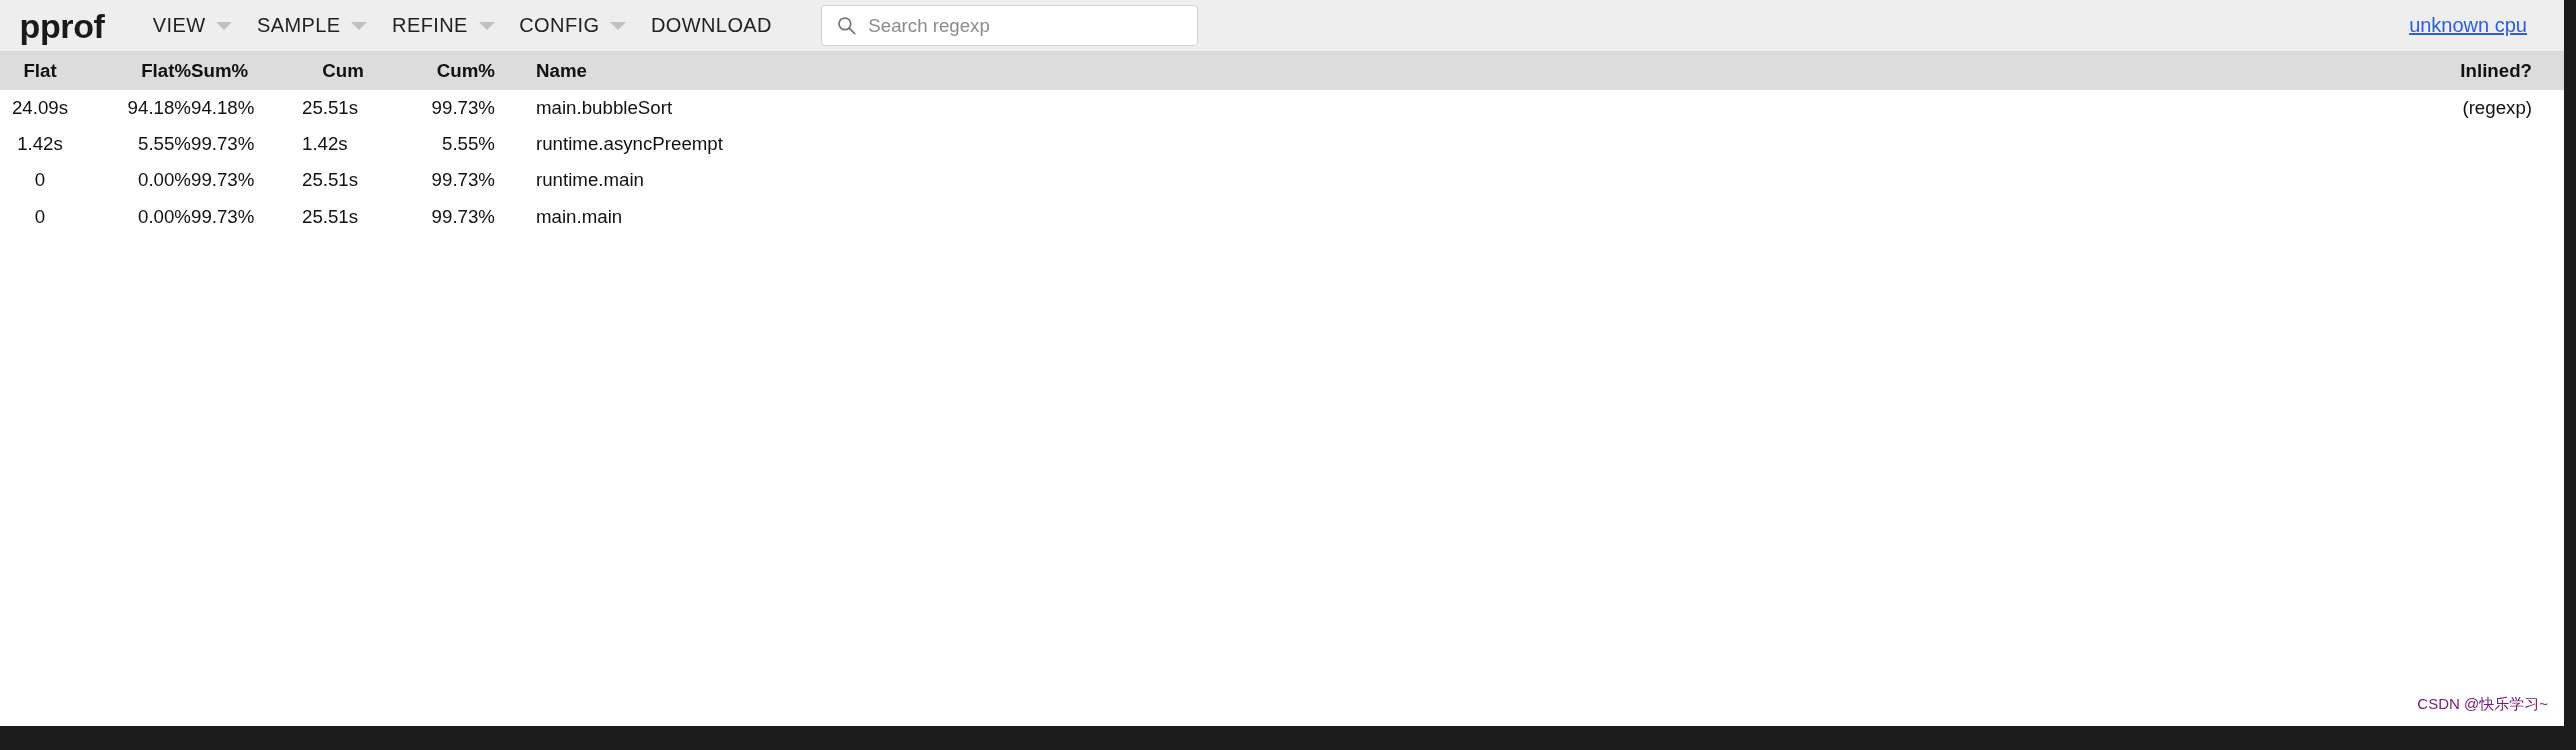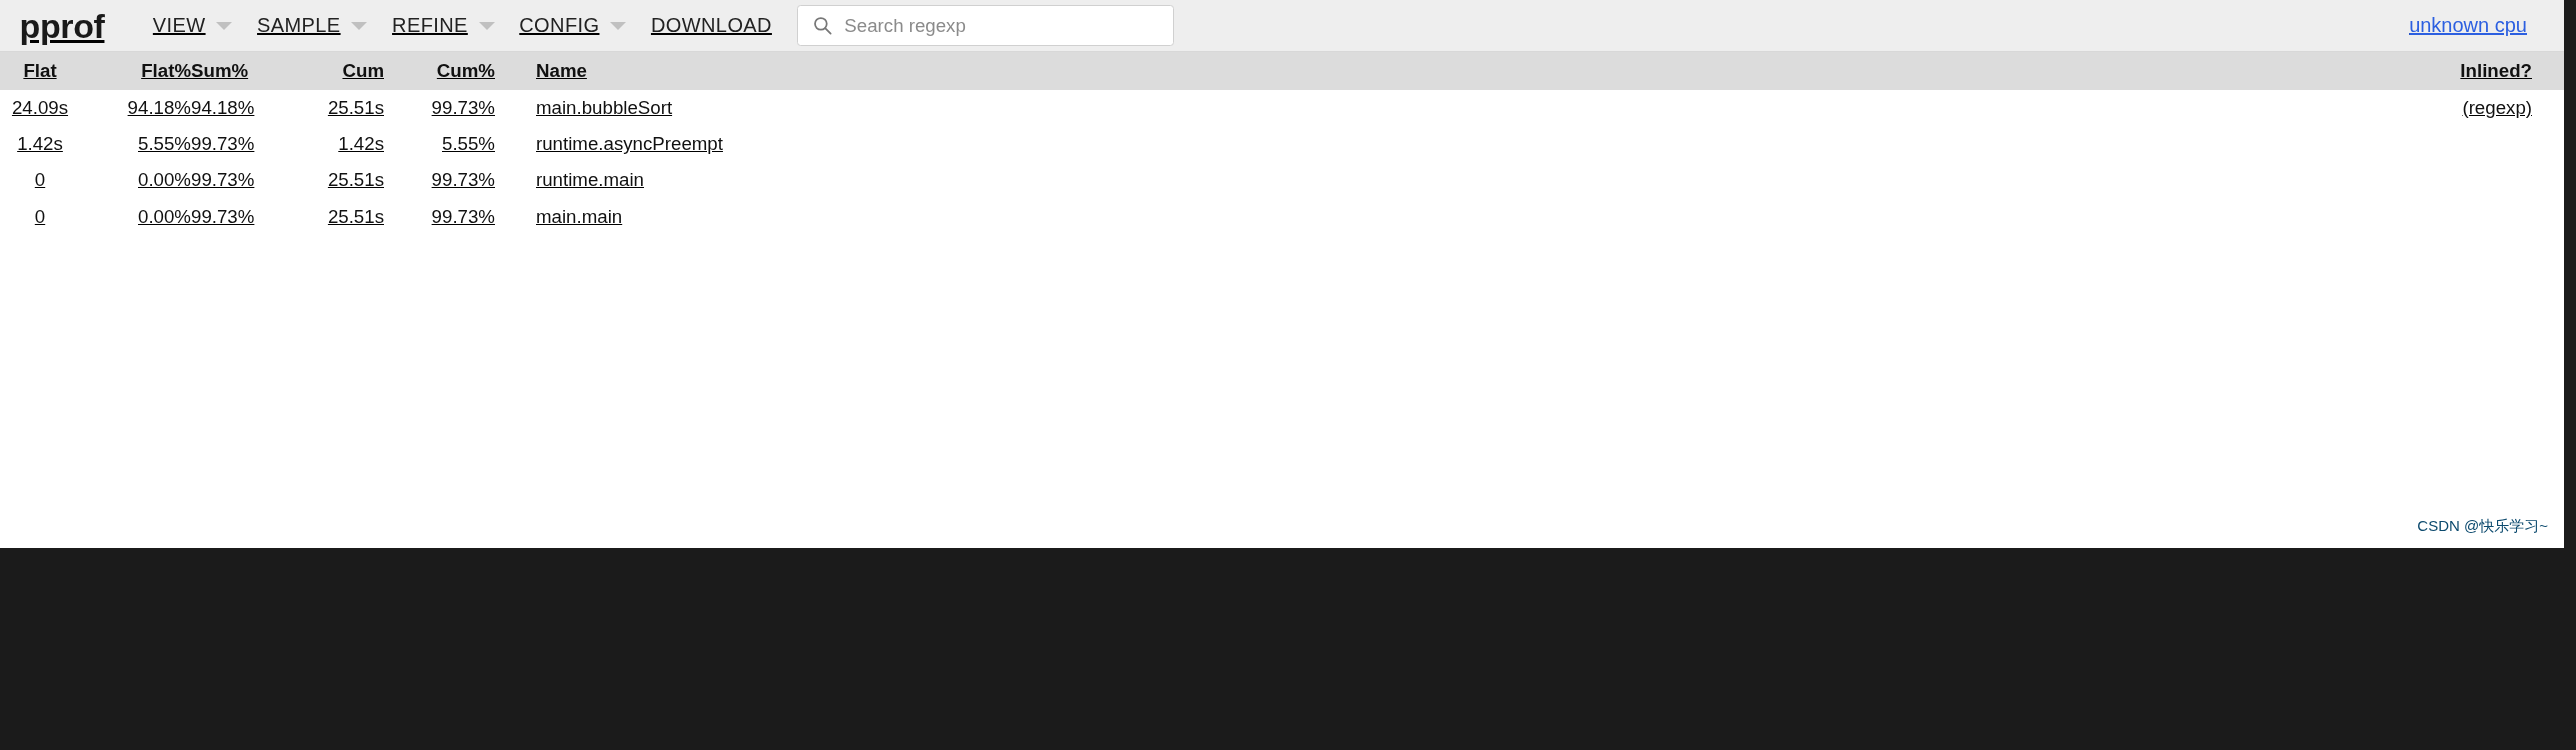--- a/index.html
+++ b/index.html
@@ -12,24 +12,23 @@
     width: 2576px;
     height: 750px;
     font-family: "Liberation Sans", sans-serif;
     overflow: hidden;
   }
   #app {
     position: absolute;
     left: 0;
     top: 0;
     width: 2564px;
-    height: 548px;
+    height: 726px;
     background: #ffffff;
     overflow: hidden;
-    text-decoration: underline;
   }
   
   #headerbar {
     position: relative;
     height: 52px;
     background: #eeeeee;
     border-bottom: 0.9px solid #d8d8d8;
     display: flex;
     align-items: center;
     box-sizing: border-box;
@@ -64,21 +63,21 @@
     display: inline-block;
     width: 0;
     height: 0;
     margin-left: 10.7px;
     border-left: 8px solid transparent;
     border-right: 8px solid transparent;
     border-top: 8px solid #c0c0c0;
   }
   .searchwrap {
     position: relative;
-    margin-left: 13px;
+    margin-left: 37px;
     width: 377px;
     height: 41px;
   }
   .searchbox {
     width: 100%;
     height: 100%;
     box-sizing: border-box;
     border: 0.9px solid #d0d0d0;
     border-radius: 3.6px;
     background: #ffffff;
@@ -120,31 +119,31 @@
     padding: 8px 0;
     white-space: nowrap;
   }
   table.pprof td {
     padding: 7.1px 0;
     white-space: nowrap;
   }
   .c-flat   { width: 80px;  text-align: center; }
   .c-flatp  { width: 111px; text-align: right; }
   .c-sump   { width: 111px; text-align: left; }
-  .c-cum    { width: 82px;  text-align: right; }
+  .c-cum    { width: 82px;  }
   .c-cump   { width: 111px; text-align: right; }
   .c-name   { text-align: left; padding-left: 41px !important; }
   .c-inline { width: 231px; text-align: right; padding-right: 32px !important; }
   
   .watermark {
     position: absolute;
     right: 16px;
     bottom: 12.4px;
     font-size: 15px;
-    color: #0c4a6e;
+    color: #701a75;
     user-select: none;
     white-space: nowrap;
   }
 </style>
 </head>
 <body>
 
 <div id="app">
 
   <div id="headerbar">

